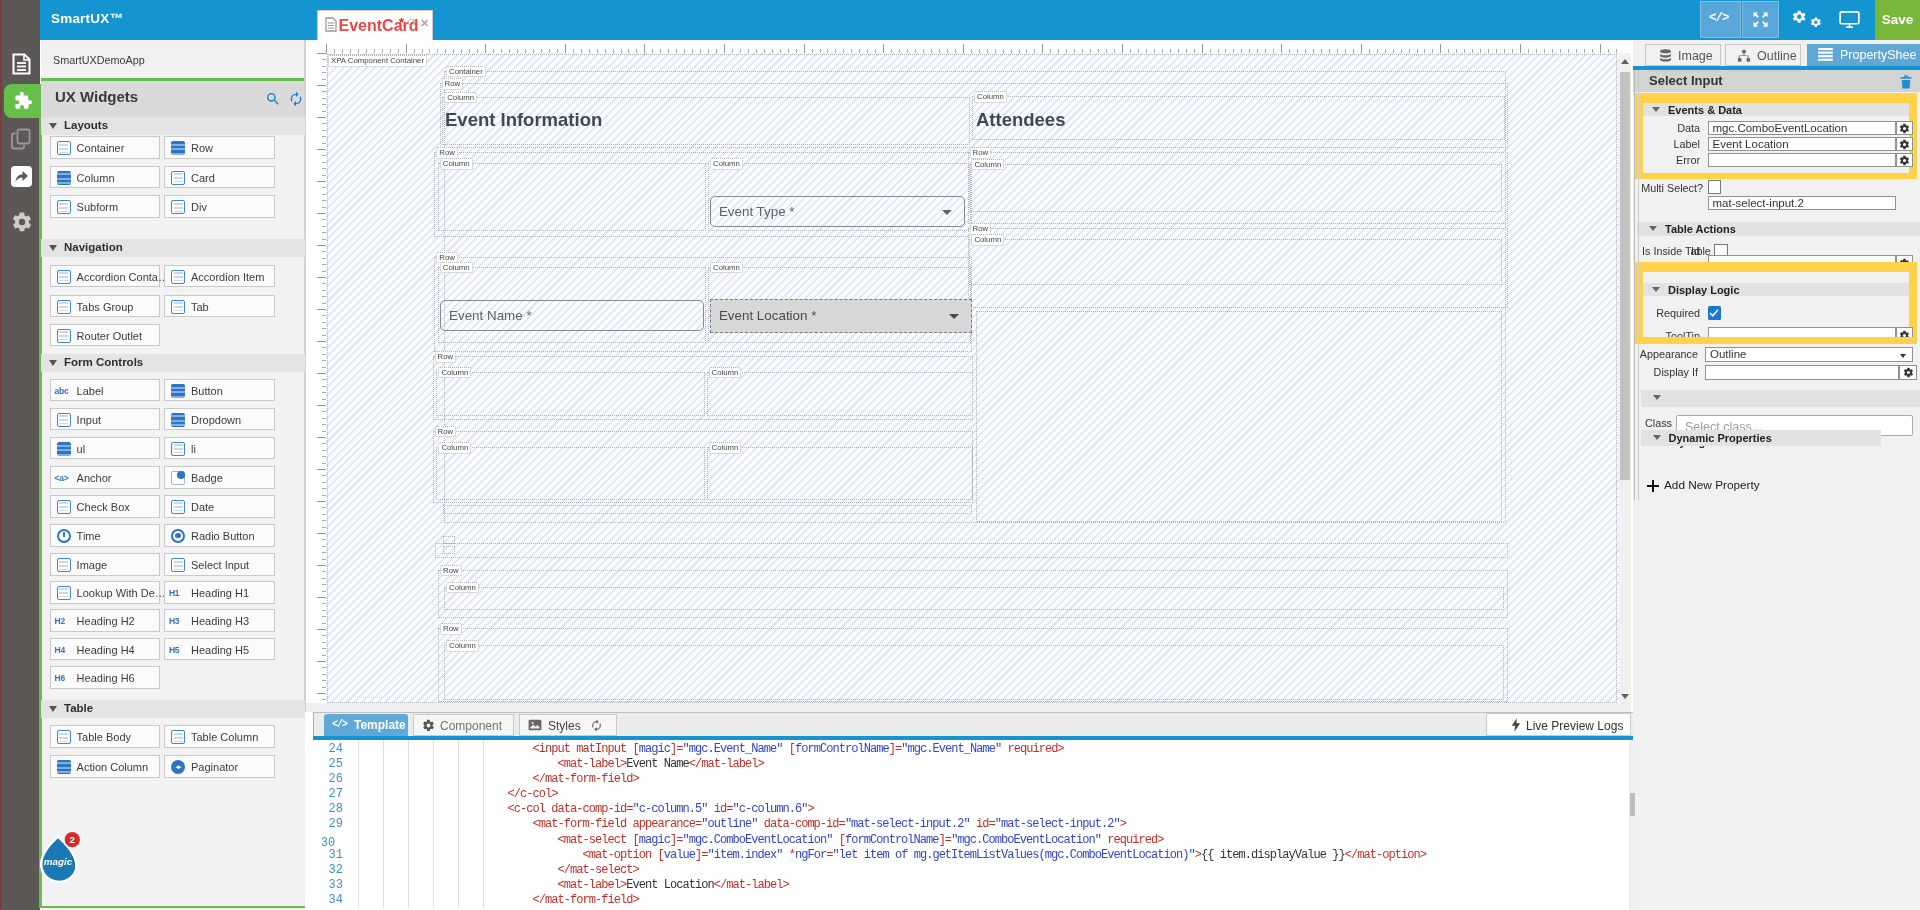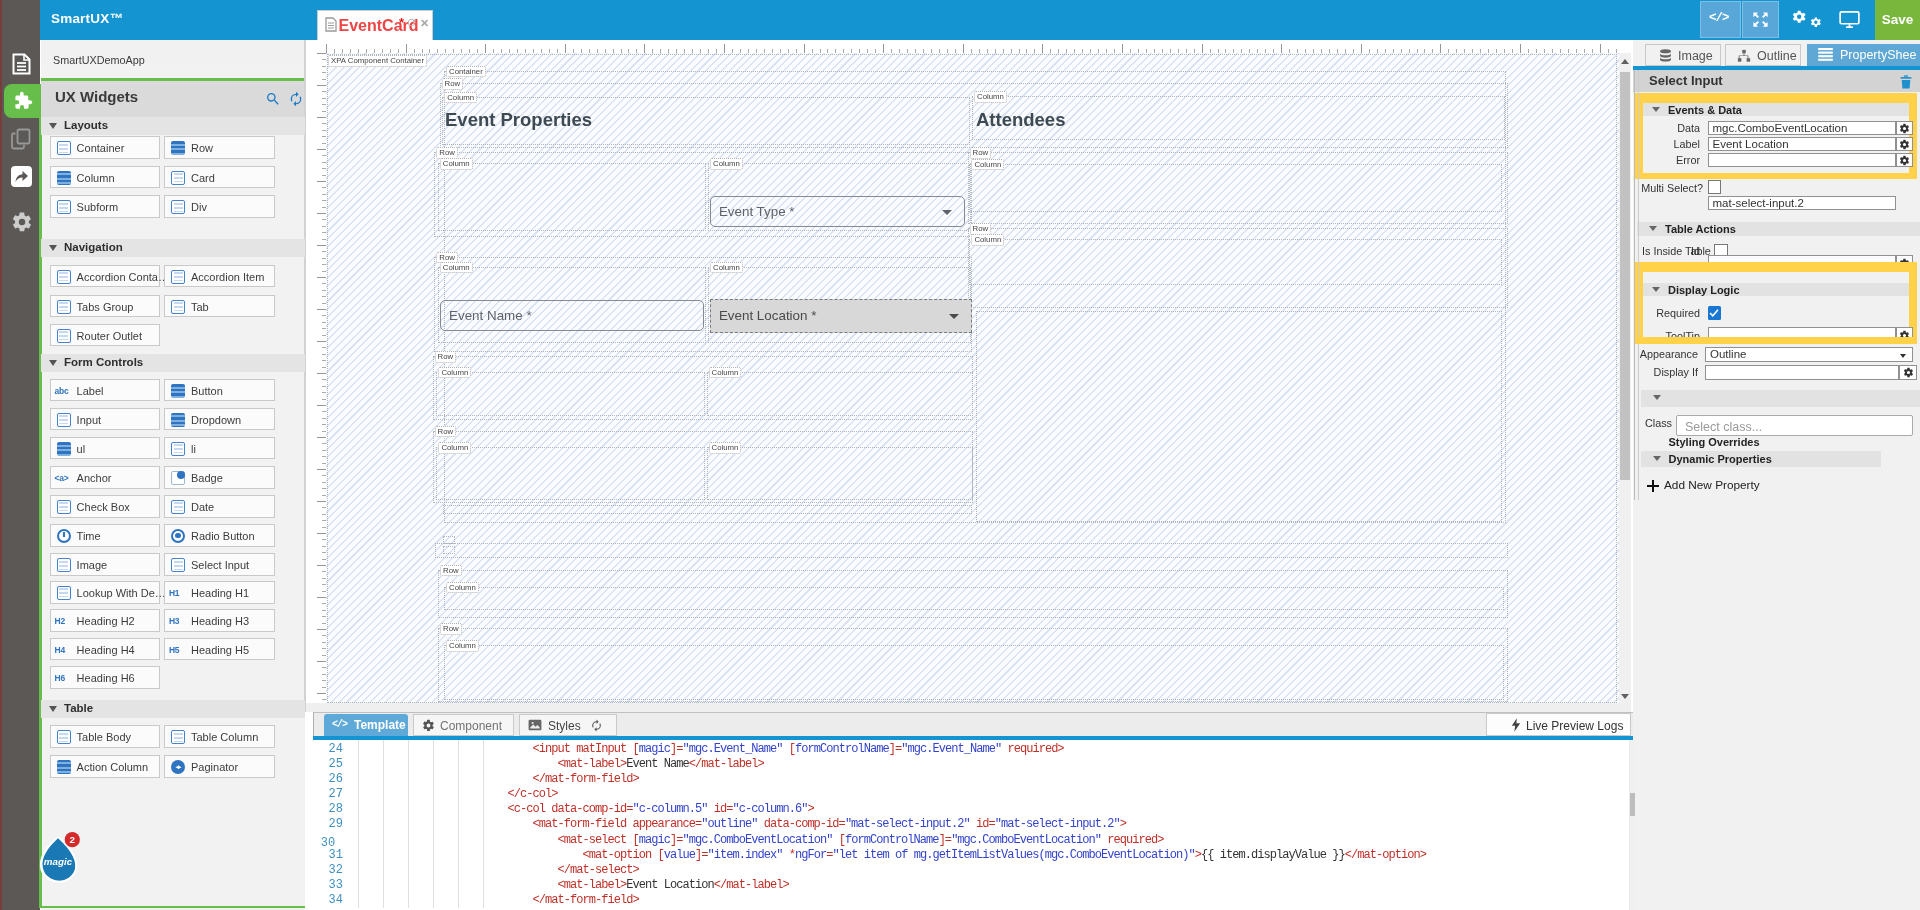--- a/index.html
+++ b/index.html
@@ -360,21 +360,21 @@
   <div class="abs dbox" style="left:326.5px; top:54px; width:1290.5px; height:649px;"></div>
   <div class="chip" style="left:328px; top:55px;">XPA Component Container</div>
   <div class="abs dbox" style="left:444px; top:70.5px; width:1061.5px; height:452.5px;"></div>
   <div class="chip" style="left:446px; top:65.5px;">Container</div>
   <div class="abs dbox" style="left:439.7px; top:83.4px; width:1068.8px; height:64.6px;"></div>
   <div class="chip" style="left:441.5px; top:78.4px;">Row</div>
   <div class="abs dbox" style="left:442.2px; top:96.7px; width:527.8px; height:48.8px;"></div>
   <div class="chip" style="left:444.2px; top:91.7px;">Column</div>
   <div class="abs dbox" style="left:972px; top:96.4px; width:532.5px; height:44.099999999999994px;"></div>
   <div class="chip" style="left:974px; top:91.4px;">Column</div>
-  <div class="abs hh" style="left:445px; top:108.5px;">Event Properties</div>
+  <div class="abs hh" style="left:445px; top:108.5px;">Event Information</div>
   <div class="abs hh" style="left:976px; top:108.5px;">Attendees</div>
   <div class="abs dbox" style="left:434.3px; top:152.4px; width:537.7px; height:84.6px;"></div>
   <div class="chip" style="left:436.3px; top:147.4px;">Row</div>
   <div class="abs dbox" style="left:437.8px; top:163px; width:268.2px; height:68.4px;"></div>
   <div class="chip" style="left:439.8px; top:158px;">Column</div>
   <div class="abs dbox" style="left:708px; top:163px; width:263px; height:68.4px;"></div>
   <div class="chip" style="left:710px; top:158px;">Column</div>
   <div class="mfield" style="left:709.9px; top:195.5px; width:255px; height:31px;">
  <span class="txt">Event Type *</span>
       <span class="dar" style="right:12px; top:13px;"></span>
@@ -598,21 +598,21 @@
       </svg>
     </div>
   <div class="rhead" style="top:389.5px; left:1640.5px; width:279.5px; height:17px;">
       <span class="tri" style="top:5px;"></span>
       <span style="top:2px;margin-top:44px;">Styling Overrides</span>
     </div>
   <div class="abs" style="left:1645px; top:417px; font-size:10.8px; color:#333;">Class</div>
   <div class="abs" style="left:1676px; top:414.5px; width:237px; height:21.5px; background:#fff; border:1px solid #aaa; border-radius:2px;">
  <span style="position:absolute; left:8px; top:4px; font-size:12.5px; color:#9a9a9a;">Select class...</span>
     </div>
-  <div class="rhead" style="top:451px; left:1640.5px; width:240px; height:16px;">
+  <div class="rhead" style="top:430px; left:1640.5px; width:240px; height:16px;">
       <span class="tri" style="top:5px;"></span>
       <span style="top:1.5px;">Dynamic Properties</span>
     </div>
   <div class="abs" style="left:1647px; top:477.5px; width:12px; height:12px;">
  <svg width="12" height="12" viewBox="0 0 12 12">
         <path d="M5 0 h2 v5 h5 v2 h-5 v5 h-2 v-5 h-5 v-2 h5z" fill="#111"></path>
       </svg></div>
   <div class="abs" style="left:1664px; top:478px; font-size:11.8px; color:#222;">Add New Property</div>
   <div class="abs" style="left:1634px; top:70px; width:1px; height:430px; background:#bbb;"></div>
   <div class="abs" style="left:1637.5px; top:70px; width:1px; height:430px; background:#ccc;"></div>

